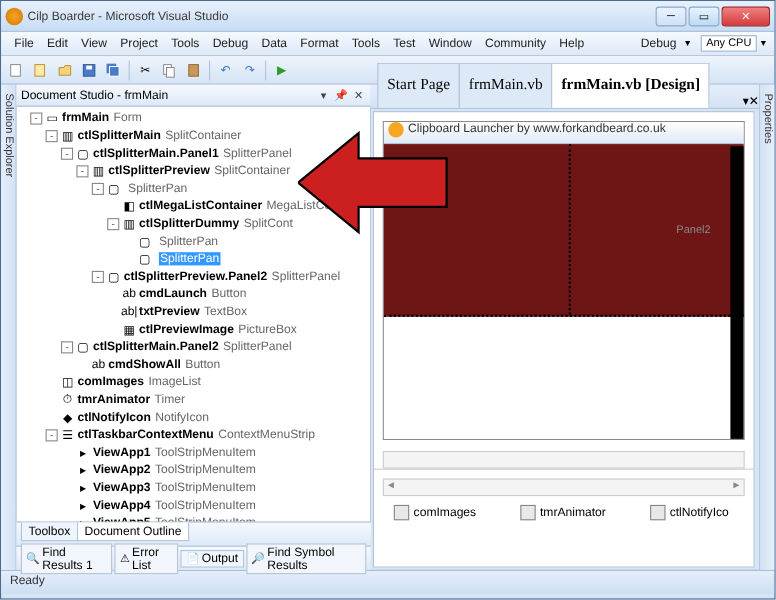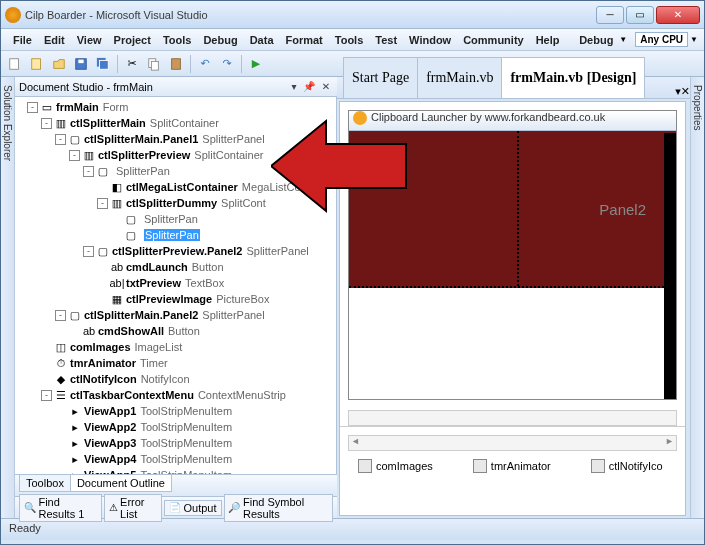--- a/index.html
+++ b/index.html
@@ -4,21 +4,21 @@
 <style>
 * { margin:0; padding:0; box-sizing:border-box; font-family:"Segoe UI",Tahoma,sans-serif; font-size:11px; }
 body { width:705px; height:545px; background:#d6e5f5; border:1px solid #4b6b8f; overflow:hidden; position:relative; }
 .titlebar { height:28px; background:linear-gradient(#e8f1fc,#c6dcf5); display:flex; align-items:center; padding:0 4px; border-bottom:1px solid #a5b9d1; }
 .titlebar .appicon { width:16px; height:16px; background:radial-gradient(circle,#f5a623,#d07800); border-radius:50%; margin-right:4px; }
 .titlebar .title { color:#3a3a3a; flex:1; }
 .winbtns { display:flex; gap:2px; }
 .winbtn { width:28px; height:18px; border-radius:3px; border:1px solid #8aa8c9; background:linear-gradient(#eaf3ff,#cfe1f5); display:flex; align-items:center; justify-content:center; font-size:10px; }
 .winbtn.close { background:linear-gradient(#f08080,#d43c3c); color:#fff; border-color:#a02222; width:44px; }
 .winbtn.max { background:linear-gradient(#e6f5ff,#bddaef); }
-.menubar { height:22px; background:linear-gradient(#f5f9ff,#dde9f7); display:flex; align-items:center; padding:0 6px; border-bottom:1px solid #b8c9db;font-weight:bold; }
+.menubar { height:22px; background:linear-gradient(#f5f9ff,#dde9f7); display:flex; align-items:center; padding:0 6px; border-bottom:1px solid #b8c9db; }
 .menuitem { padding:2px 6px; color:#222; }
 .menusel { padding:1px 4px; border:1px solid #99b4d1; background:#fff; margin-left:8px; font-size:10px; }
 .toolbar { height:26px; background:linear-gradient(#eef4fd,#d5e4f5); border-bottom:1px solid #a5b9d1; display:flex; align-items:center; padding:0 4px; gap:2px; }
 .tbtn { width:20px; height:20px; border:1px solid transparent; border-radius:2px; display:flex; align-items:center; justify-content:center; }
 .tbtn svg { width:14px; height:14px; }
 .content { display:flex; height:441px; }
 .leftcol { width:14px; display:flex; flex-direction:column; align-items:center; padding-top:4px; gap:4px; background:linear-gradient(90deg,#e5eefb,#d4e2f4); border-right:1px solid #b8c9db; }
 .collapsed-tab { writing-mode:vertical-rl; font-size:10px; color:#333; padding:4px 0; }
 .outline-panel { width:322px; display:flex; flex-direction:column; }
 .panel-header { height:20px; background:linear-gradient(#f6f9fe,#dde9f7); border-bottom:1px solid #b0c2d8; display:flex; align-items:center; padding:0 4px; font-size:11px; }
@@ -42,21 +42,21 @@
 .doc-tab { padding:12px 8px; border:1px solid #b0c2d8; border-bottom:none; background:#dde9f7; font-size:14px; margin-right:-1px;font-family:Liberation Serif, serif; }
 .doc-tab.active { background:#fff; font-weight:bold; }
 .doc-tabs .spacer { flex:1; }
 .designer { flex:1; background:#fff; border:1px solid #b0c2d8; margin:2px 4px 2px 2px; display:flex; flex-direction:column; position:relative; }
 .form-canvas { margin:8px; border:1px solid #888; background:#f0f0f0; height:290px; display:flex; flex-direction:column; position:relative; }
 .form-title { height:20px; background:linear-gradient(#fff,#e0e9f5); border-bottom:1px solid #b0c2d8; display:flex; align-items:flex-start; padding:0 4px; font-size:10px; color:#333; }
 .form-title .fi { width:14px; height:14px; background:#f5a623; border-radius:50%; margin-right:4px; }
 .form-body { flex:1; display:flex; flex-direction:column; }
 .red-panel { flex:1.4; background:#6e1515; position:relative; border-bottom:2px dotted #000; }
 .red-inner { position:absolute; left:0; top:0; bottom:0; width:170px; border-right:2px dotted #000; }
-.panel-label { position:absolute; right:30px; top:50%; transform:translateY(-50%); font-size:15px; color:#888; }
+.panel-label { position:absolute; right:30px; top:50%; transform:translateY(-50%); font-size:10px; color:#888; }
 .white-lower { flex:1; background:#fff; }
 .black-strip { position:absolute; right:0; top:22px; bottom:0; width:12px; background:#000; }
 .hscroll { height:16px; margin:2px 8px 0 8px; border:1px solid #ccc; background:#f4f4f4; }
 .tray { height:60px; border-top:1px solid #ccc; padding:8px; display:flex; flex-direction:column; gap:8px; }
 .tray-scroll { height:16px; border:1px solid #ccc; background:#f4f4f4; position:relative;}
 .tray-scroll::before { content:"◄"; position:absolute; left:2px; top:0; font-size:9px; color:#888;}
 .tray-scroll::after { content:"►"; position:absolute; right:2px; top:0; font-size:9px; color:#888;}
 .tray-items { display:flex; gap:40px; padding-left:10px; }
 .tray-item { display:flex; align-items:center; gap:4px; font-size:10px; }
 .tray-item .ti { width:14px; height:14px; border:1px solid #888; background:#e8e8e8; }

